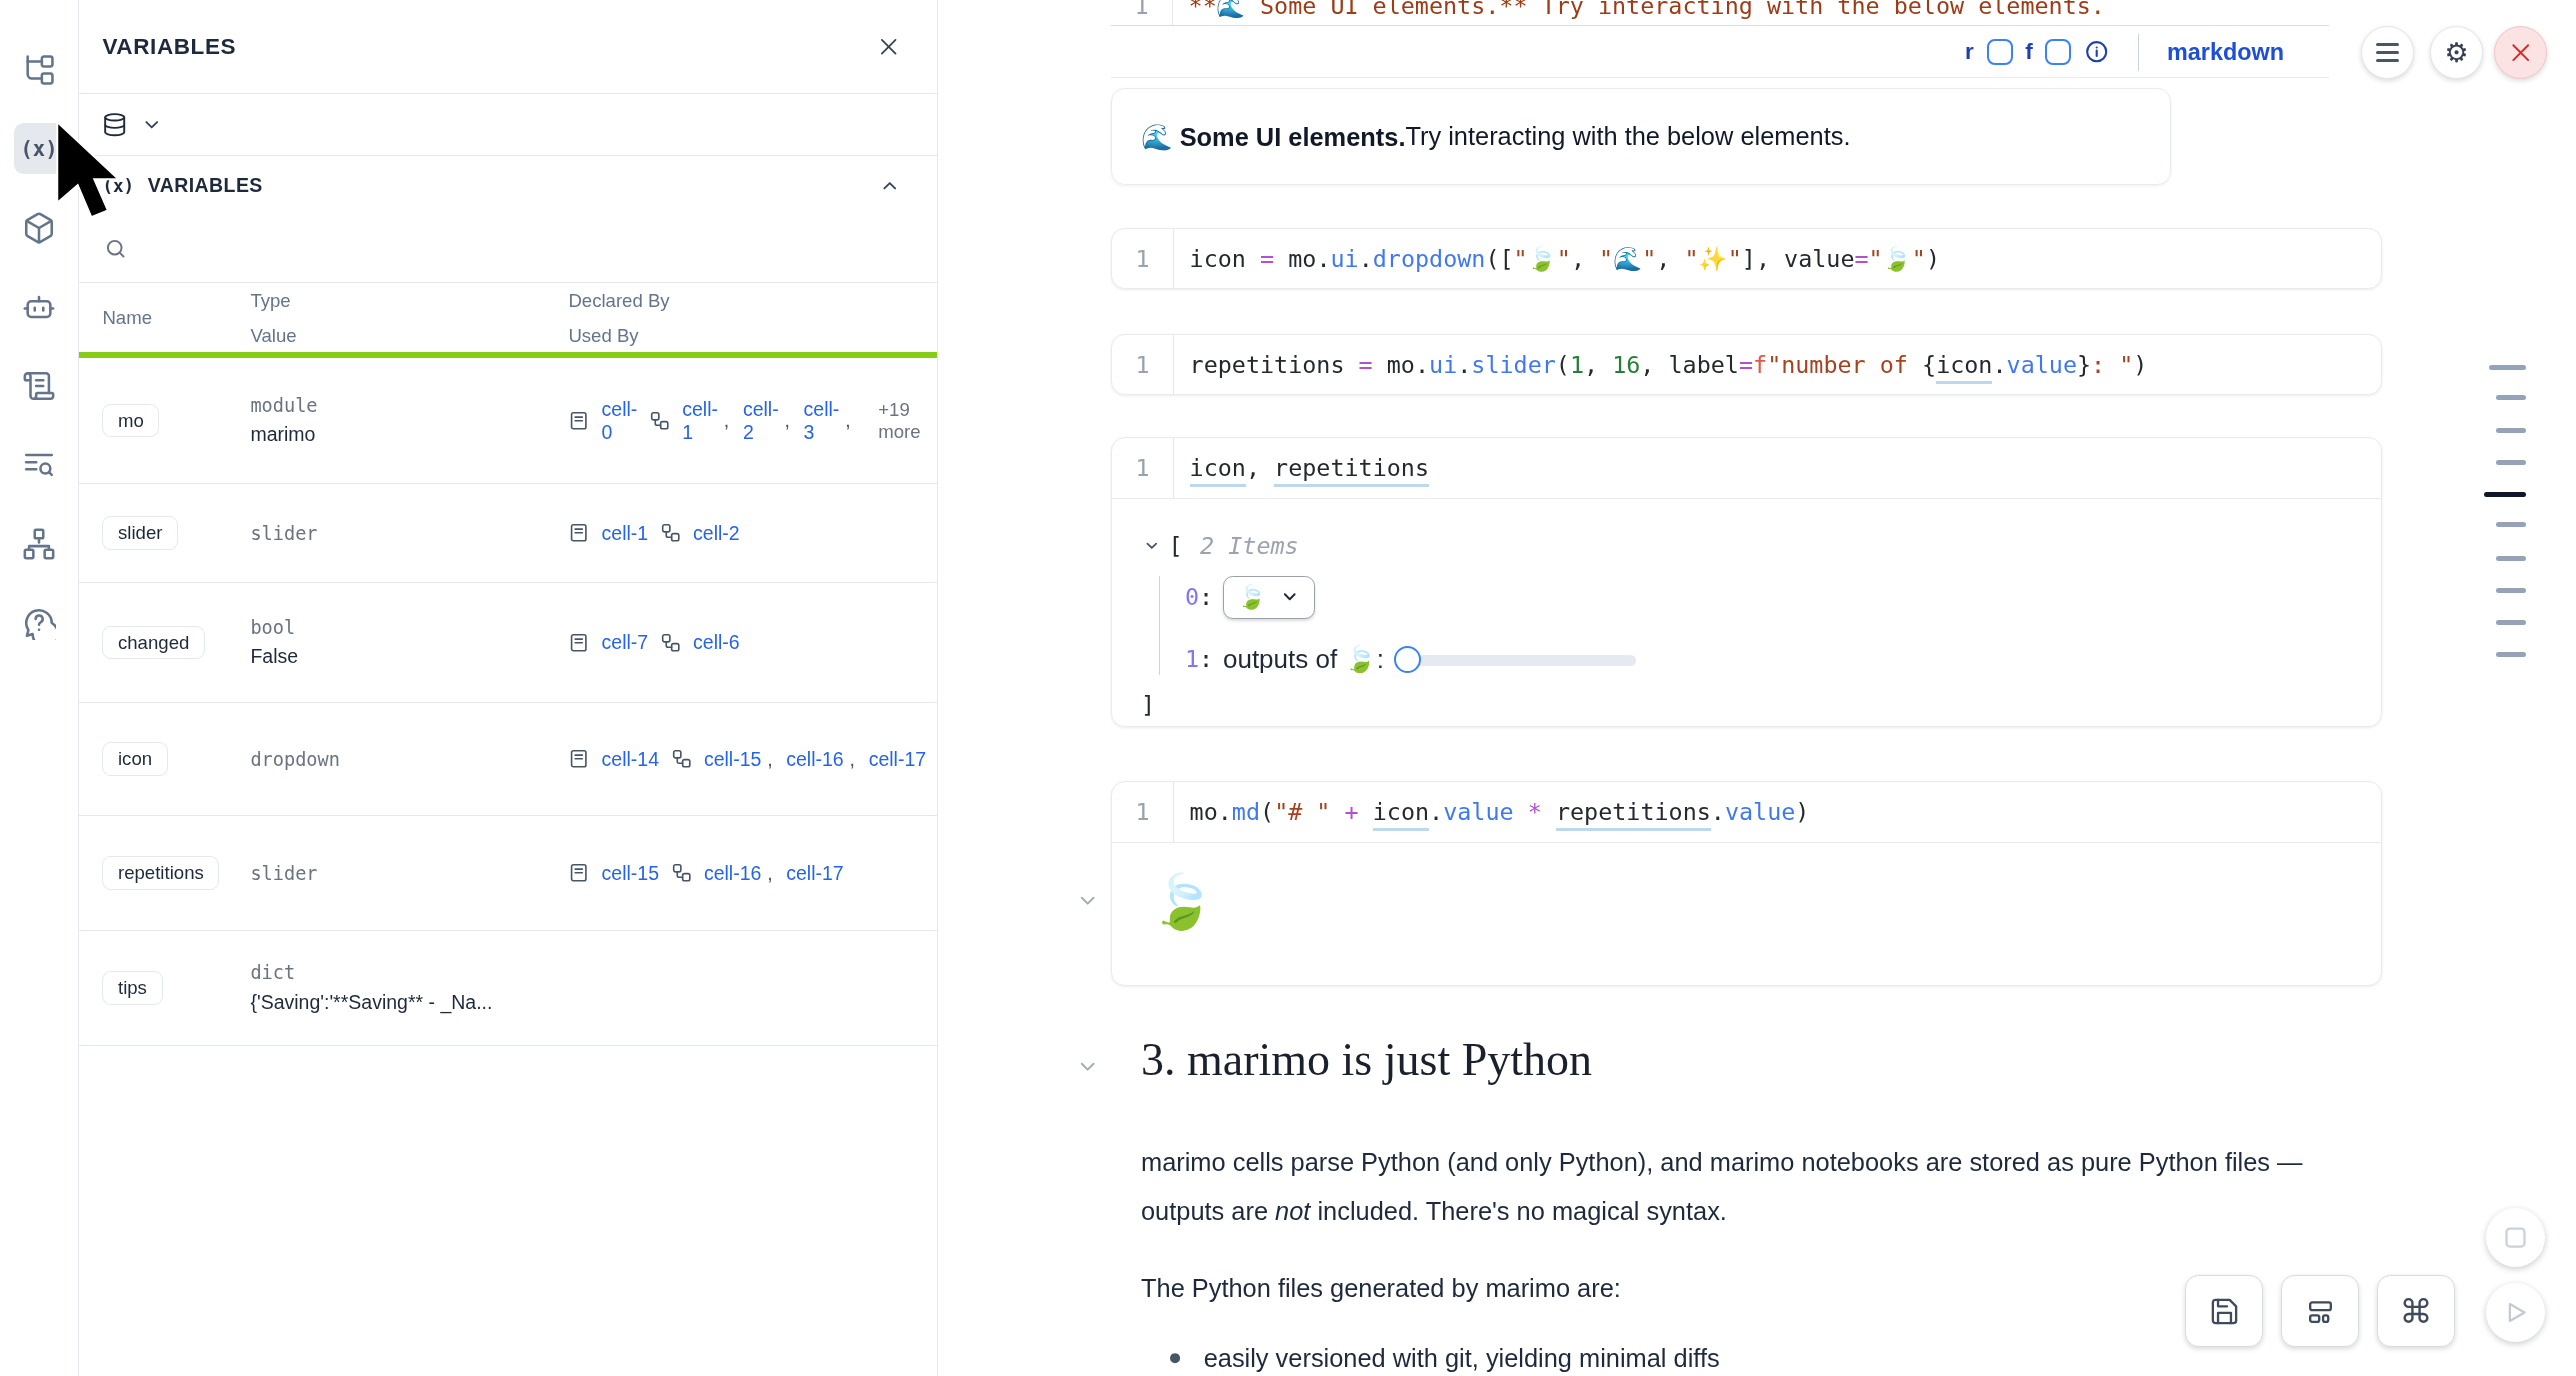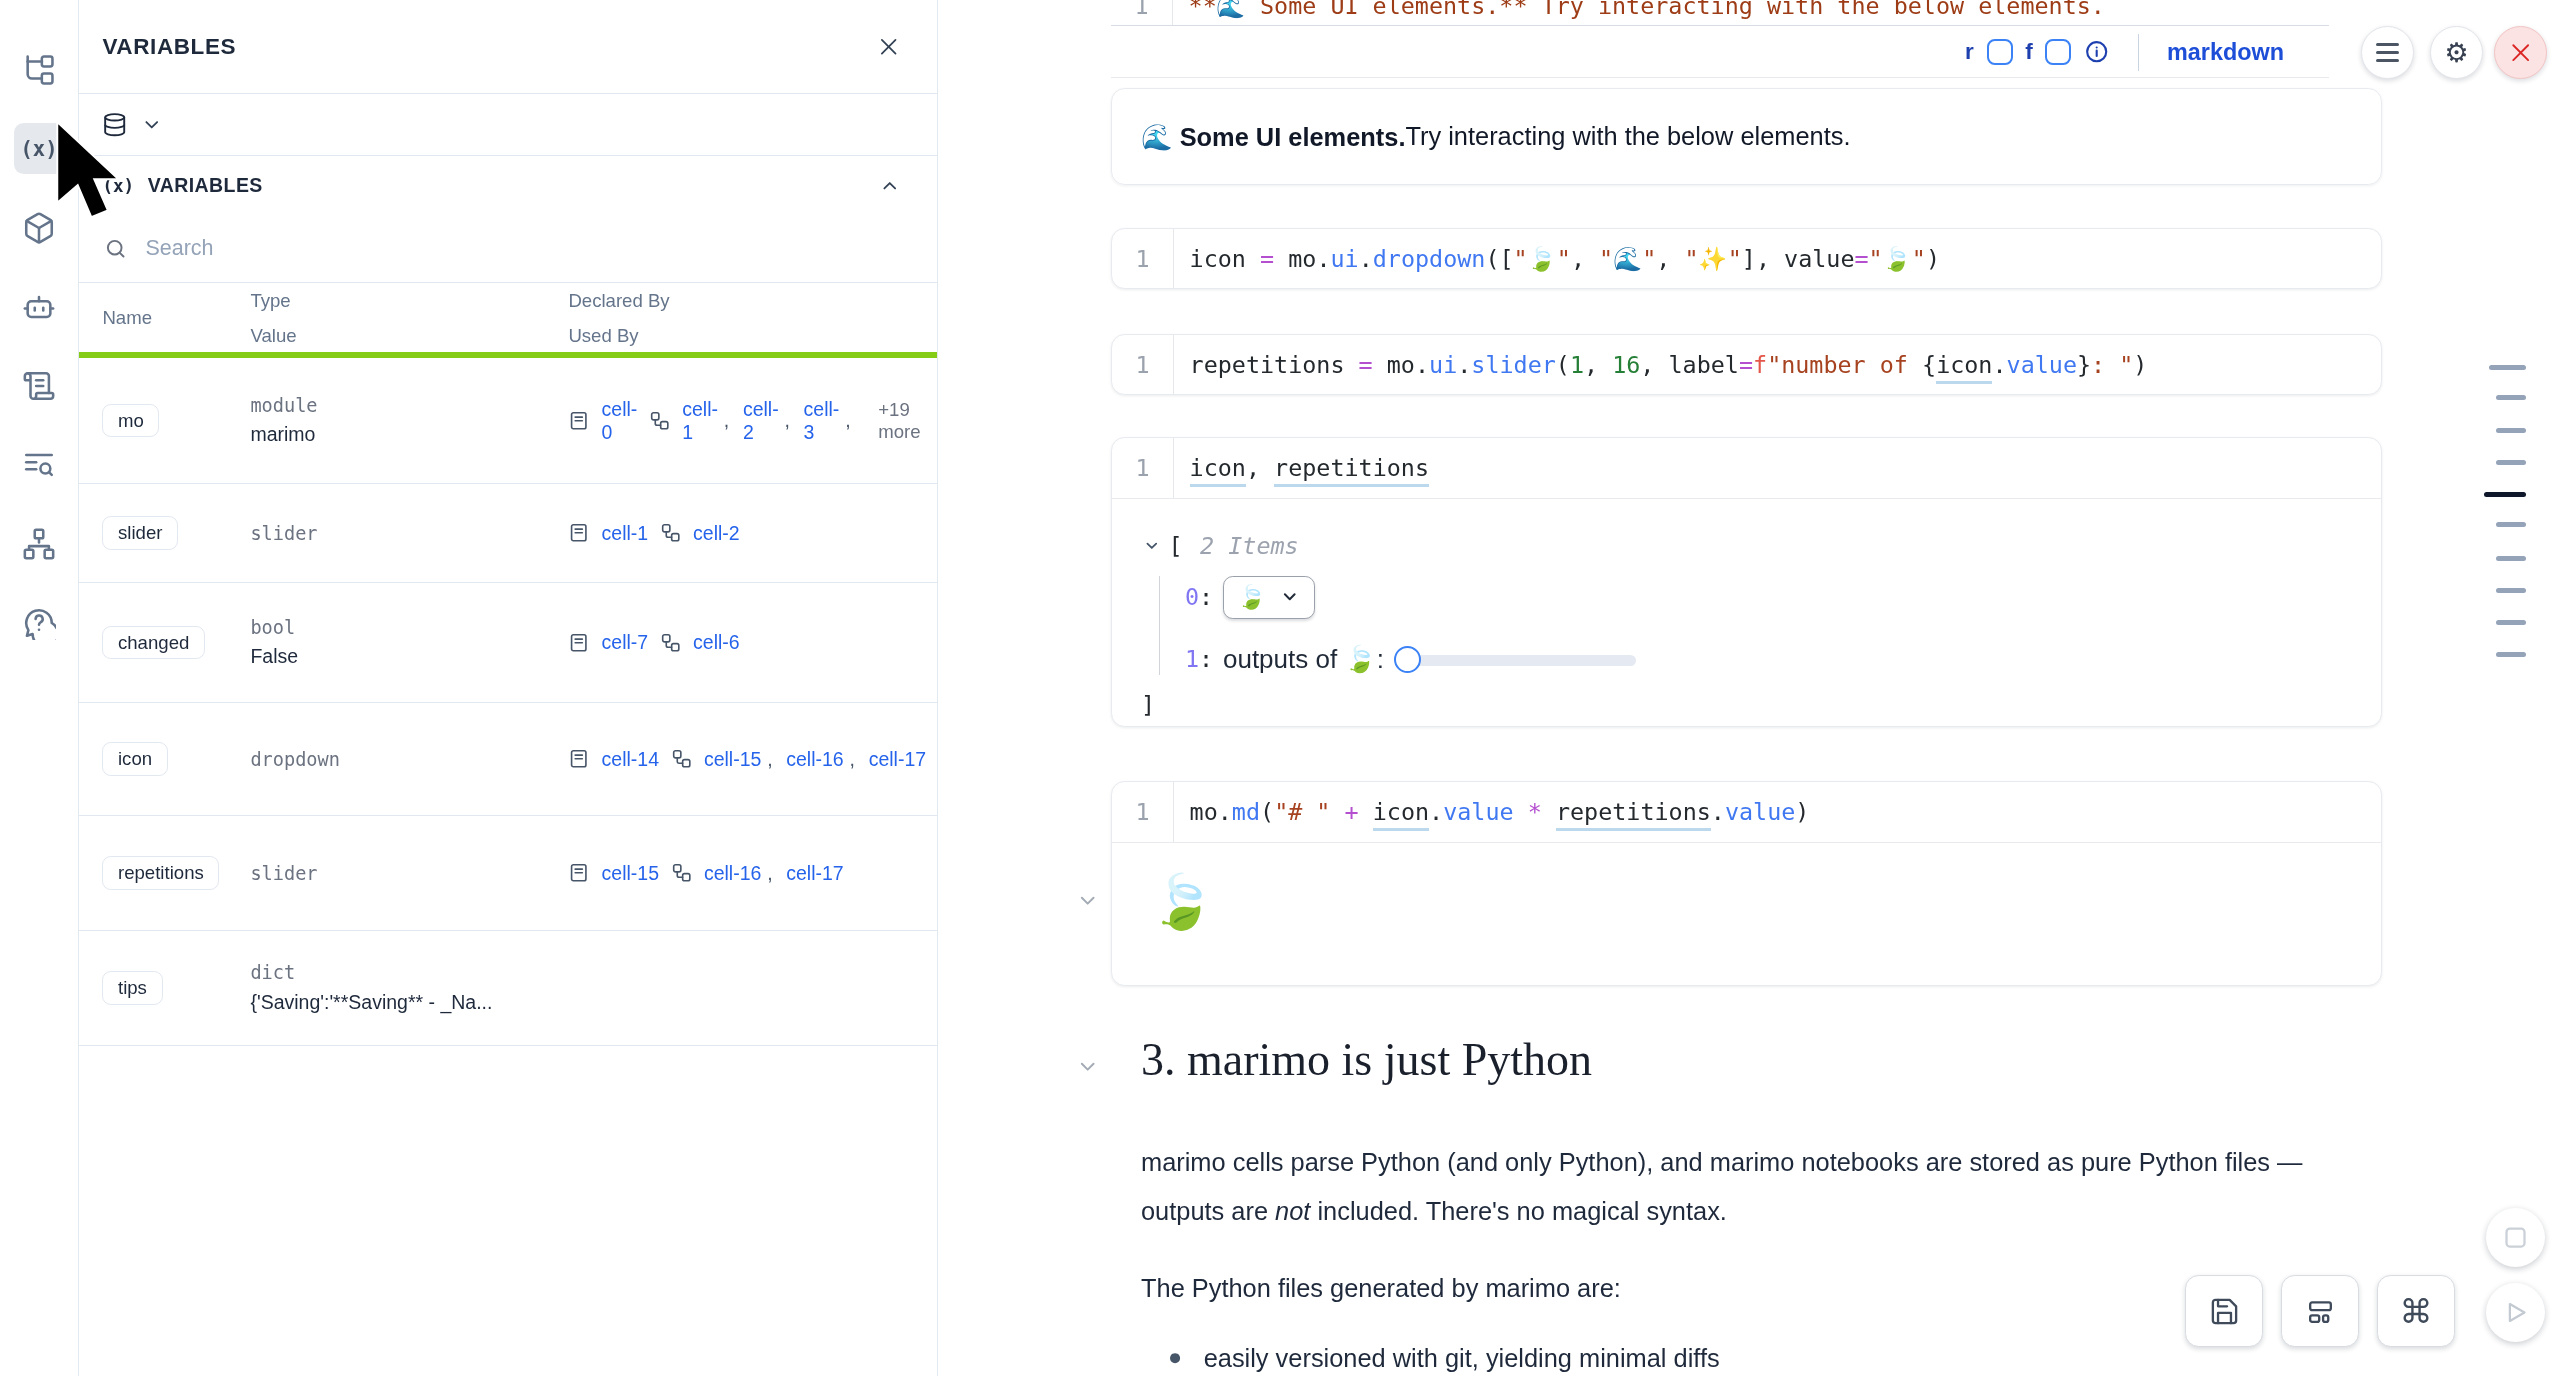--- a/index.html
+++ b/index.html
@@ -65,21 +65,21 @@
   .cfg-letter { font-size:22.5px; font-weight:700; color:#1e40af; }
   .cfg-box { width:26px; height:26px; border:2.4px solid #3b82f6; border-radius:7.8px; background:#fff; cursor:pointer; }
   .tb-divider { width:1px; height:37px; background:#cbd5e1; margin:0 15.6px; }
   .md-mode { font-size:23.4px; font-weight:700; color:#1d4ed8; cursor:pointer; }
   .circle-btn { position:absolute; width:53px; height:53px; border-radius:50%; background:#fff; border:1px solid #e2e5ea; box-shadow:0 2px 4.9px rgba(15,23,42,.15); display:flex; align-items:center; justify-content:center; cursor:pointer; }
   .circle-btn.red { background:#fbe3e3; border-color:#f3c4c4; }
   .hamb { display:flex; flex-direction:column; gap:4.9px; }
   .hamb i { width:23.4px; height:2.9px; background:#4b5563; border-radius:2px; }
   .gear-glyph { font:27px "DejaVu Sans", sans-serif; color:#374151; }
 
-  .out-card { position:absolute; left:1111px; top:88px; width:1271px; height:97px; border:1px solid #e7eaef; border-radius:13.7px; box-shadow:0 1px 2.9px rgba(15,23,42,.07); display:flex; align-items:center; padding-left:29px; font-size:25.4px; color:#111827; }
+  .out-card { position:absolute; left:1111px; top:88px; width:1060px; height:97px; border:1px solid #e7eaef; border-radius:13.7px; box-shadow:0 1px 2.9px rgba(15,23,42,.07); display:flex; align-items:center; padding-left:29px; font-size:25.4px; color:#111827; }
 
   .tree { padding:33px 0 0 31px; font:23.4px "DejaVu Sans Mono", monospace; color:#24292e; }
   .tree-l1 { display:flex; align-items:center; gap:7.8px; }
   .items-label { color:#9ca3af; font-style:italic; margin-left:9.8px; }
   .tree-items { margin-left:15.6px; border-left:1.5px solid #d1d5db; padding-left:25.4px; margin-top:15.6px; }
   .idx { color:#8075f2; }
   .t-row0 { display:flex; align-items:center; gap:9.8px; margin-top:5.9px; }
   .t-row1 { display:flex; align-items:center; gap:9.8px; margin-top:25.4px; }
   .ddl { display:inline-flex; align-items:center; gap:13.7px; border:1.5px solid #9aa1aa; border-radius:9.8px; background:#fff; padding:4.9px 13.7px; height:43px; box-shadow:0 2px 2.9px rgba(15,23,42,.15); cursor:pointer; font-size:23.4px; }
   .slider-label { font-family:"Liberation Sans", sans-serif; font-size:26px; color:#1f2937; }
@@ -208,21 +208,20 @@
       <svg class="chev" width="21.5" height="21.5" viewBox="0 0 24 24" fill="none" stroke="currentColor" stroke-width="2" stroke-linecap="round" stroke-linejoin="round">
           <path d="m6 15 6-6 6 6"></path>
         </svg>
     </div>
 
     <div class="search-row">
       <svg width="23.4" height="23.4" viewBox="0 0 24 24" fill="none" stroke="#6b7280" stroke-width="2" stroke-linecap="round">
           <circle cx="11" cy="11" r="7"></circle>
           <path d="m20 20-3.5-3.5"></path>
         </svg>
-      <input type="text" placeholder="Search" style="">
     </div>
 
     <div class="vtable-head">
       <div>Name</div>
       <div class="two-line">
         <div>Type</div>
         <div>Value</div>
       </div>
       <div class="two-line">
         <div>Declared By</div>

